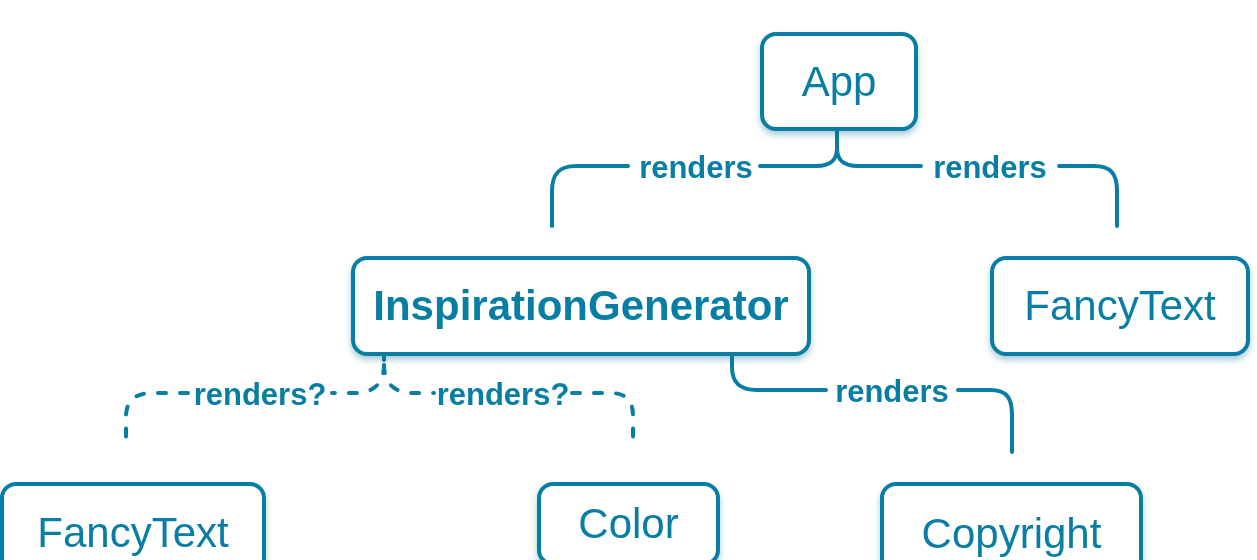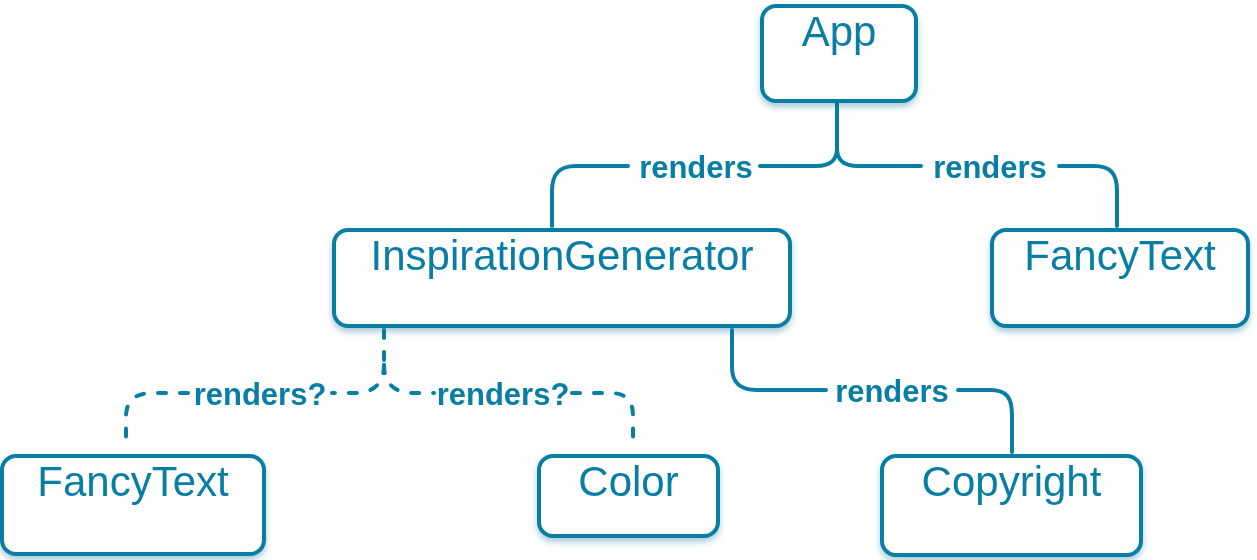--- a/index.html
+++ b/index.html
@@ -39,25 +39,27 @@
     text-anchor: middle;
   }
   .node {
     position: absolute;
     box-sizing: border-box;
     background: #ffffff;
     border: 4px solid #087ea4;
     border-radius: 16px;
     box-shadow: 0 4px 6px rgba(8, 110, 145, 0.35);
     display: flex;
+    align-items: center;
     justify-content: center;
     color: #087ea4;
     font-size: 42px;
     font-weight: 400;
     white-space: nowrap;
+    margin-top: 28px;
   }
 </style>
 </head>
 <body>
 
 <div class="stage">
 
   <svg class="edges" viewBox="0 0 1257 560" xmlns="http://www.w3.org/2000/svg">
 
     <g>
@@ -90,21 +92,21 @@
       <path class="edge" d="M 732 330 L 732 367 C 732 383 740 390 757 390 L 826 390"></path>
       <path class="edge" d="M 958 390 L 990 390 C 1007 390 1012 398 1012 415 L 1012 452"></path>
       <text class="edge-label" x="892" y="402">renders</text>
     </g>
   </svg>
 
   <div class="node" style="left:760px; top:4px; width:158px; height:99px;">
     <span>App</span>
   </div>
 
-  <div class="node" style="left:332px; top:228px; width:460px; height:100px;">
+  <div class="node" style="left:351px; top:228px; width:460px; height:100px;font-weight:bold;">
     <span>InspirationGenerator</span>
   </div>
 
   <div class="node" style="left:990px; top:228px; width:260px; height:100px;">
     <span>FancyText</span>
   </div>
 
   <div class="node" style="left:0px; top:454px; width:266px; height:102px;">
     <span>FancyText</span>
   </div>

